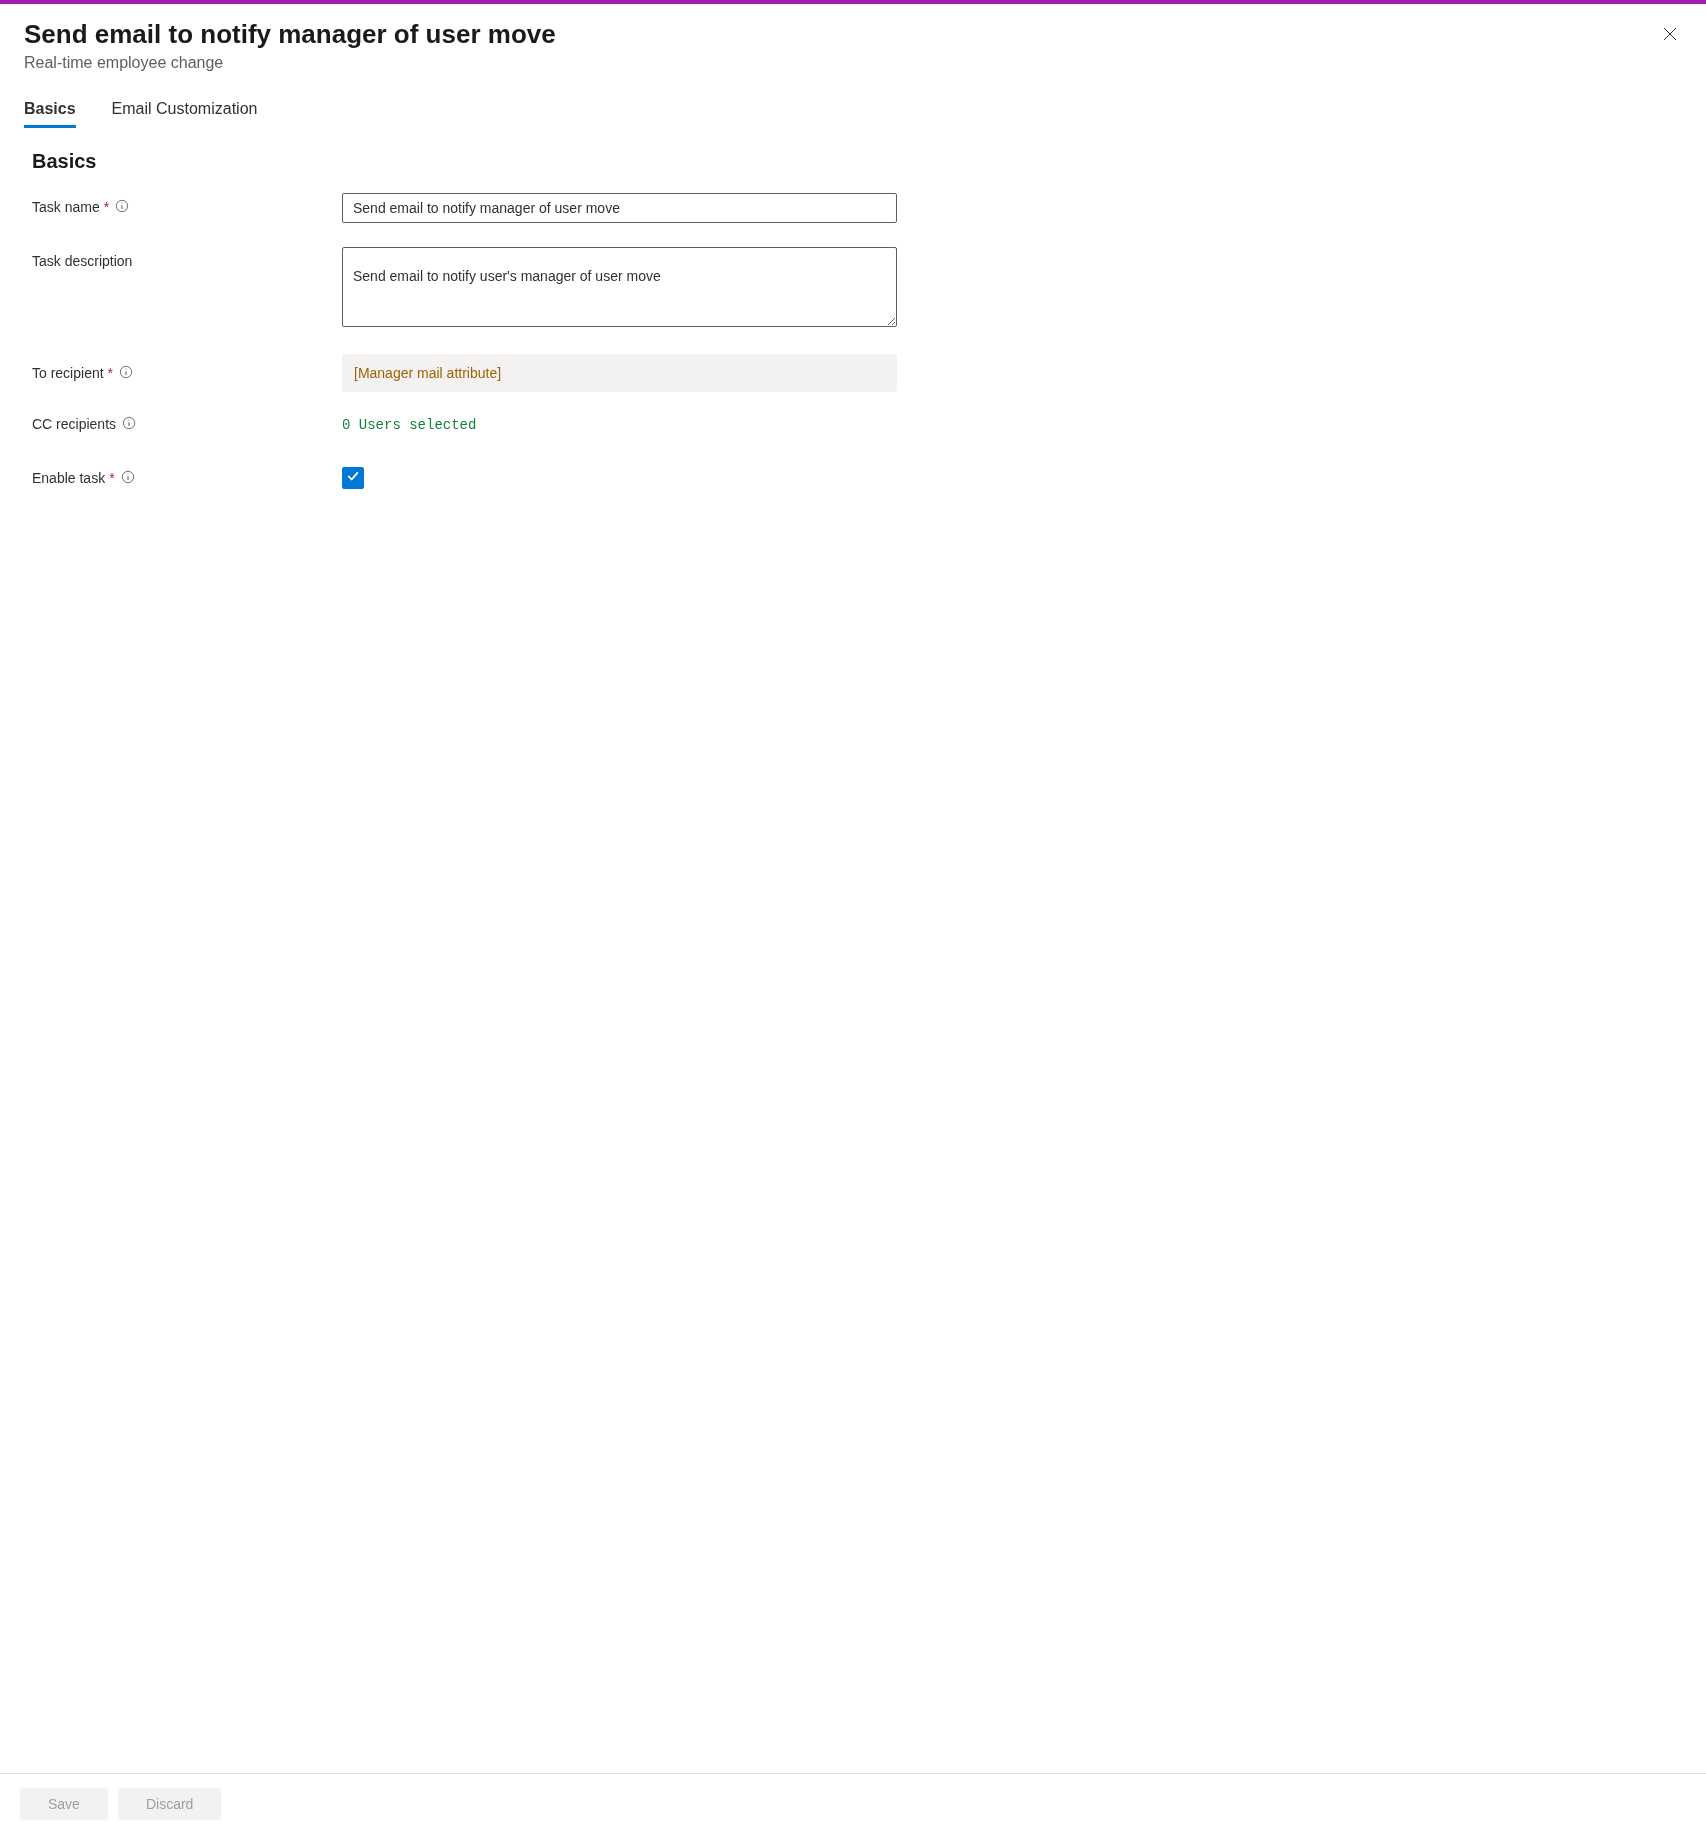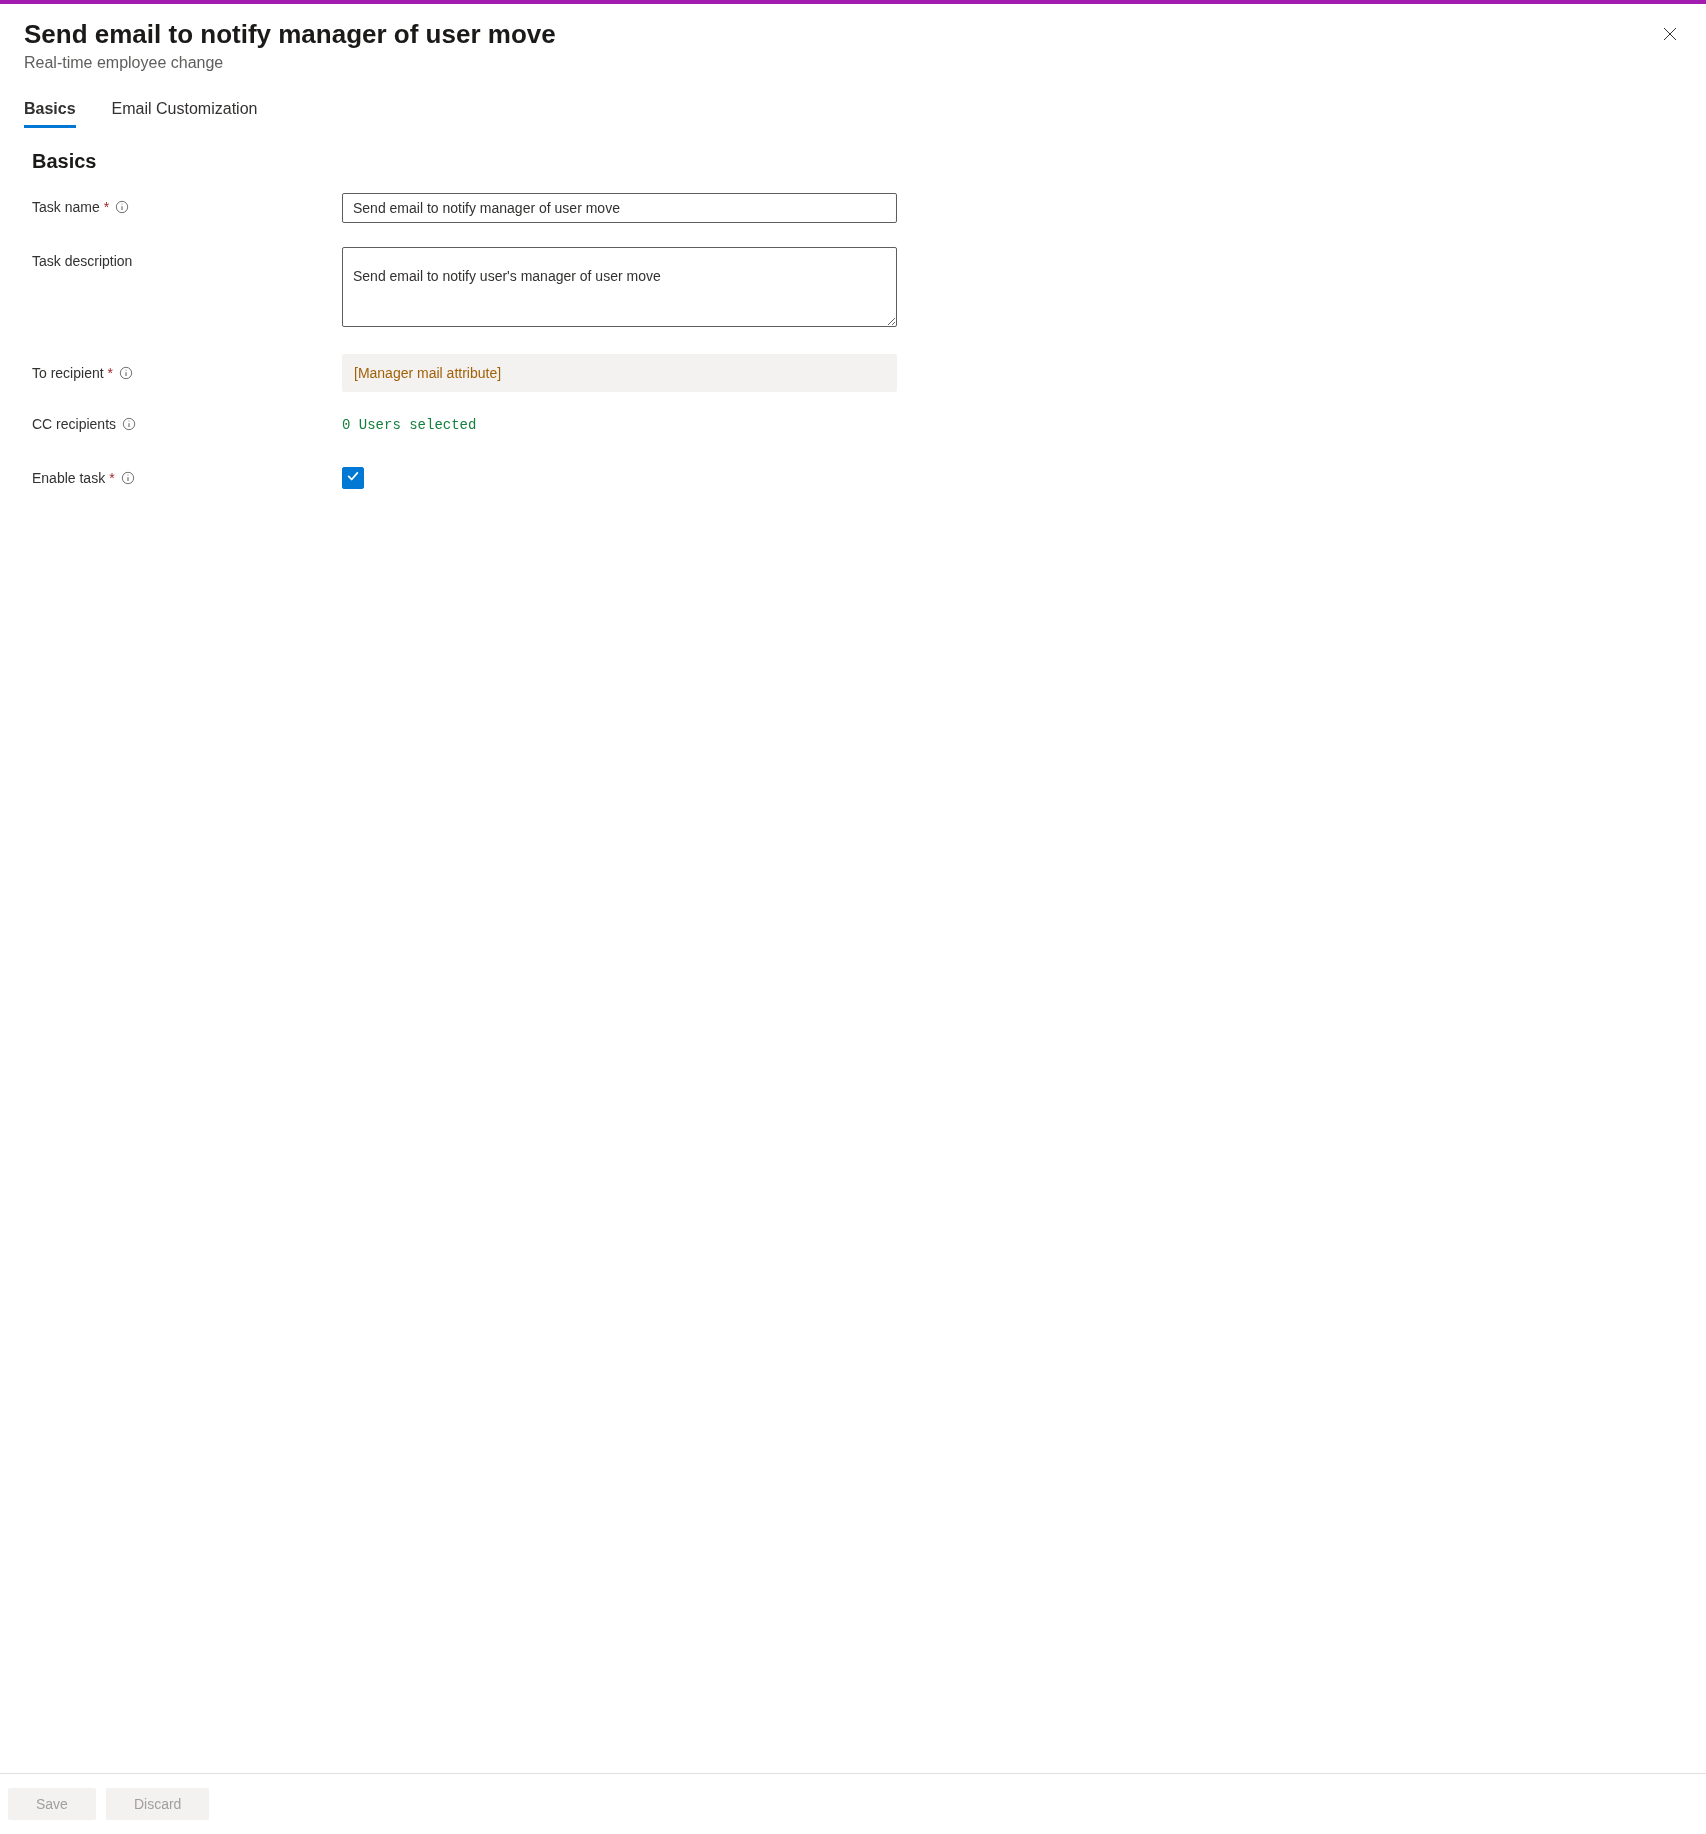--- a/index.html
+++ b/index.html
@@ -101,21 +101,20 @@
       align-items: flex-start;
       margin-bottom: 24px;
     }
     .form-row.align-center {
       align-items: center;
     }
     .label-col {
       width: 310px;
       flex-shrink: 0;
       display: flex;
-      align-items: center;
       gap: 4px;
       padding-top: 6px;
       font-size: 14px;
       color: #323130;
     }
     .form-row.align-center .label-col {
       padding-top: 0;
     }
     .required {
       color: #a4262c;
@@ -200,21 +199,21 @@
     .config-description {
       font-size: 14px;
       color: #323130;
       margin-bottom: 18px;
     }
     .section-gap {
       margin-top: 28px;
     }
     .footer {
       border-top: 1px solid #e1dfdd;
-      padding: 14px 8px;
+      padding: 14px 20px;
       display: flex;
       gap: 10px;
       background: #ffffff;
     }
     .footer-btn {
       padding: 8px 28px;
       border: none;
       background: #f3f2f1;
       color: #a19f9d;
       font-family: inherit;

